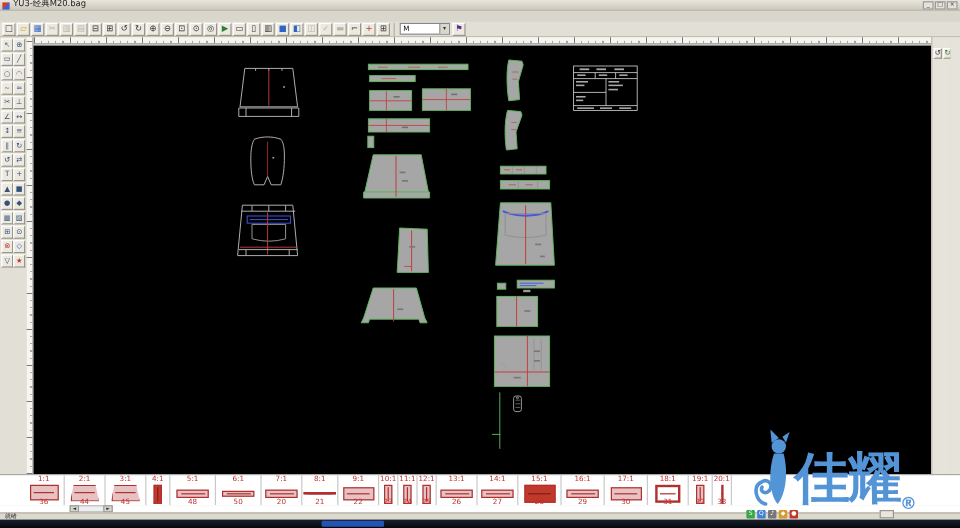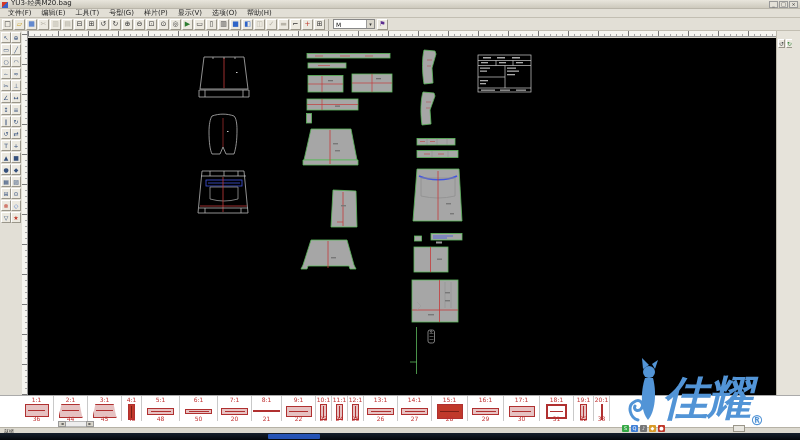--- a/index.html
+++ b/index.html
@@ -40,21 +40,21 @@
   .left-strip{position:absolute;left:0;top:235px;width:22px;height:160px;background:#e2dfd6;}
   .right-pal{position:absolute;left:776px;top:31px;width:16px;height:364px;background:#e6e3da;border-left:1px solid #bdb9ad;}
   .right-pal .p-btn{width:12px;height:11px;margin:0 0 1px 1px;background:#ece9e0;border:1px solid;border-color:#fff #9a968a #9a968a #fff;font-size:6px;line-height:9px;text-align:center;color:#35507c;overflow:hidden;}
   .right-edge{position:absolute;left:792px;top:31px;width:8px;height:364px;background:#e6e3da;}
 
   
   .canvas{position:absolute;left:28px;top:38px;width:748px;height:357px;background:#000;}
   svg.overlay{position:absolute;left:0;top:0;pointer-events:none;}
 
   
-  .watermark{position:absolute;left:628px;top:344px;width:172px;height:84px;z-index:40;display:flex;align-items:flex-end;pointer-events:none;font-style:italic;}
+  .watermark{position:absolute;left:628px;top:344px;width:172px;height:84px;z-index:40;display:flex;align-items:flex-end;pointer-events:none;}
   .wm-text{font-size:46px;font-weight:bold;color:#5294d6;line-height:60px;letter-spacing:-2px;}
   .wm-reg{font-size:14px;font-weight:bold;color:#5294d6;vertical-align:22px;}
 
   
   .thumbstrip{position:absolute;left:0;top:395px;width:800px;height:26px;background:#fff;border-top:1px solid #aaa;display:flex;padding-left:20px;}
   .cell{height:26px;border-right:1px solid #c9c9c9;position:relative;flex:0 0 auto;display:flex;flex-direction:column;align-items:center;}
   .cell .lab{font-size:6px;color:#c03030;line-height:6px;margin-top:1px;}
   .cell .num{font-size:6px;color:#c03030;line-height:6px;position:absolute;bottom:0;}
   .shape{margin-top:1px;background:#e6c2c2;border:1px solid #b03030;position:relative;}
   .shape::after{content:"";position:absolute;left:10%;top:45%;width:80%;height:1px;background:#b03030;}
@@ -92,31 +92,20 @@
   <div class="titlebar">
     <span class="app-icon"></span>
     <span class="title-text">YU3-经典M20.bag</span>
     <span class="tb-btns">
       <span class="tb-btn">_</span>
       <span class="tb-btn">□</span>
       <span class="tb-btn">×</span>
     </span>
   </div>
 
-  <div class="menubar">
-
-  <span class="menu-item">文件(F)</span>
-      <span class="menu-item">编辑(E)</span>
-      <span class="menu-item">工具(T)</span>
-      <span class="menu-item">号型(G)</span>
-      <span class="menu-item">样片(P)</span>
-      <span class="menu-item">显示(V)</span>
-      <span class="menu-item">选项(O)</span>
-      <span class="menu-item">帮助(H)</span>
-    </div>
 
   <div class="toolbar">
     <span style="display:flex;align-items:center;">
 
     <span class="t-btn">□</span>
         <span class="t-btn" style="color: rgb(201, 162, 39);">▱</span>
         <span class="t-btn" style="color: rgb(46, 100, 200);">▦</span>
         <span class="t-btn dis">✂</span>
         <span class="t-btn dis">▥</span>
         <span class="t-btn dis">▤</span>

